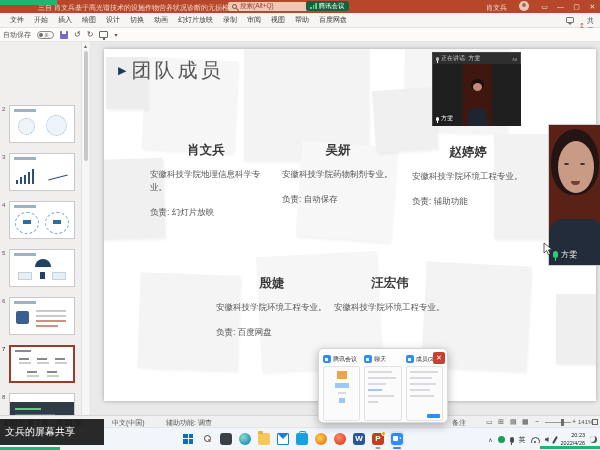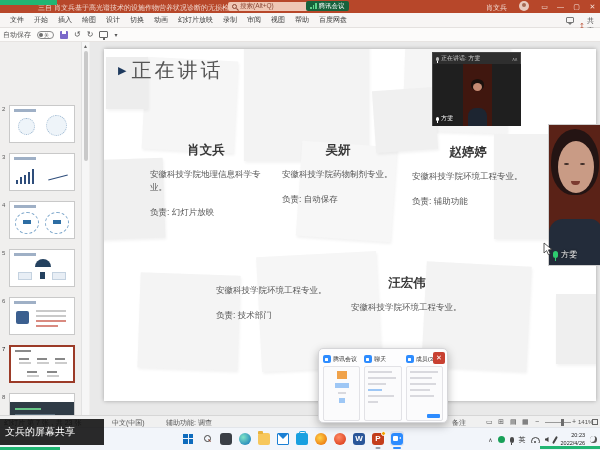--- a/index.html
+++ b/index.html
@@ -298,43 +298,44 @@
     <div class="sq" style="left:390px;top:85px;width:95px;height:105px;background:#f2f2f2"></div>
     <div class="sq" style="left:35px;top:225px;width:100px;height:95px;background:#f4f4f4;transform:rotate(2deg)"></div>
     <div class="sq" style="left:155px;top:205px;width:120px;height:115px;background:#f6f6f6;transform:rotate(-3deg)"></div>
     <div class="sq" style="left:320px;top:215px;width:105px;height:105px;background:#f3f3f3;transform:rotate(3deg)"></div>
     <div class="sq" style="left:452px;top:245px;width:55px;height:70px;background:#efefef"></div>
     <div class="sq" style="left:270px;top:40px;width:62px;height:62px;background:#f0f0f0;transform:rotate(-4deg)"></div>
     <div class="sq" style="left:2px;top:8px;width:42px;height:52px;background:#ededed"></div>
 
     <div class="stitle">
       <span class="arr">▶</span>
-      <span class="txt">正在讲话</span>
+      <span class="txt">团队成员</span>
     </div>
 
     <div class="member" style="left:46px;top:93px">
       <div class="mname">肖文兵</div>
       <div class="mmajor">安徽科技学院地理信息科学专业。</div>
       <div class="mduty">负责: 幻灯片放映</div>
     </div>
     <div class="member" style="left:178px;top:93px">
       <div class="mname">吴妍</div>
       <div class="mmajor">安徽科技学院药物制剂专业。</div>
       <div class="mduty">负责: 自动保存</div>
     </div>
     <div class="member" style="left:308px;top:95px">
       <div class="mname">赵婷婷</div>
       <div class="mmajor">安徽科技学院环境工程专业。</div>
       <div class="mduty">负责: 辅助功能</div>
     </div>
     <div class="member" style="left:112px;top:226px">
+      <div class="mname">殷婕</div>
       <div class="mmajor">安徽科技学院环境工程专业。</div>
-      <div class="mduty">负责: 技术部门</div>
-    </div>
-    <div class="member" style="left:247px;top:226px">
+      <div class="mduty">负责: 百度网盘</div>
+    </div>
+    <div class="member" style="left:230px;top:226px">
       <div class="mname">汪宏伟</div>
       <div class="mmajor">安徽科技学院环境工程专业。</div>
       <div class="mduty"></div>
     </div>
   </div>
 
   <div class="vid1">
     <div class="hdr">
       <span class="micw" style="background:#bbb"></span>
       <span>正在讲话: 方雯</span>

